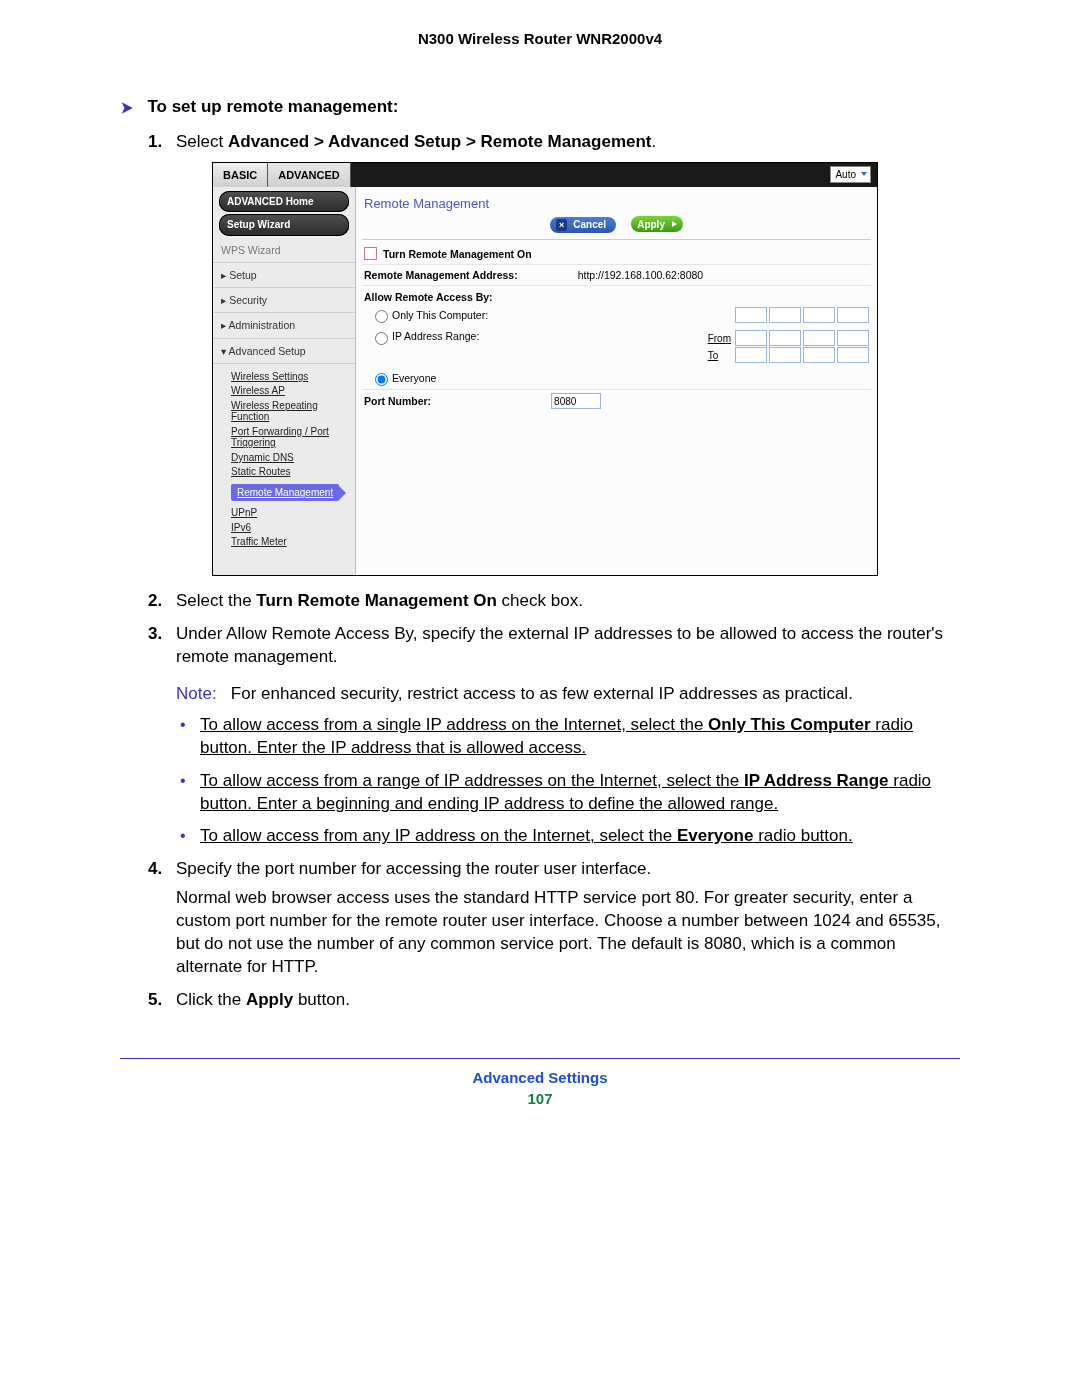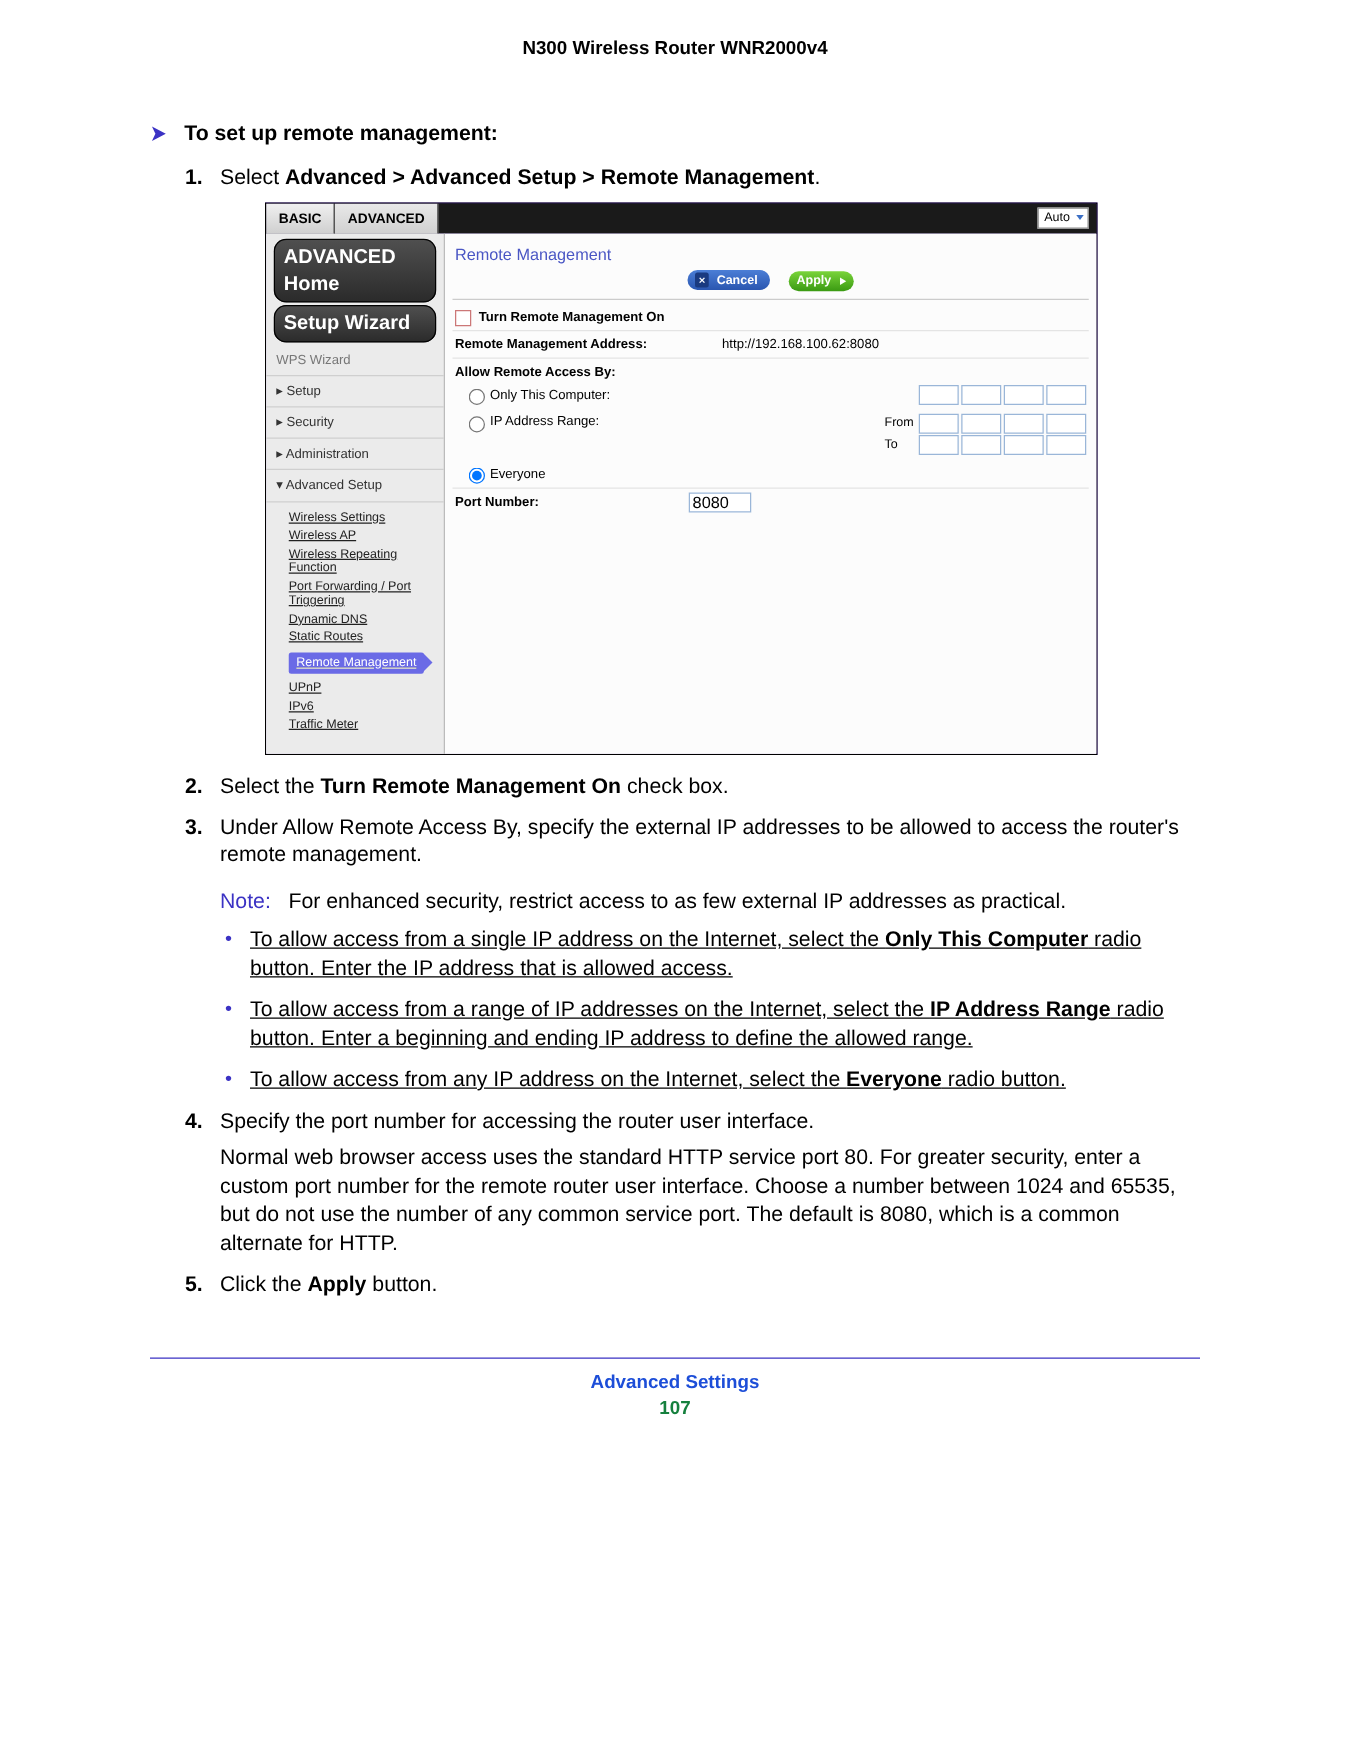--- a/index.html
+++ b/index.html
@@ -136,21 +136,21 @@
   .rs-sidebar {
     width: 142px;
     background: #ebebeb;
     border-right: 1px solid #bbb;
     padding: 2px 0 10px 0;
   }
   .pill {
     margin: 2px 6px;
     border-radius: 10px;
     padding: 4px 8px;
-    font-size: 16px;
+    font-size: 10px;
     font-weight: bold;
     color: #fff;
     background: linear-gradient(#505050,#2a2a2a);
     box-shadow: inset 0 0 0 1px #000;
   }
   .nav-item {
     padding: 5px 8px;
     font-size: 10.5px;
     border-bottom: 1px solid #cfcfcf;
     color: #333;
@@ -242,26 +242,26 @@
   }
   .rs-row.noborder { border-bottom: none; }
   .rs-row .label { font-weight: bold; }
   .rs-row .label.normal { font-weight: normal; }
   .chk {
     width: 11px;height:11px;border:1px solid #c77;background:#fff;margin-right:6px;display:inline-block;
   }
   .radio { margin-right:4px; }
   .ipboxes { display:flex; gap:2px; margin-left:auto;}
   .ipboxes input, .portbox input {
-    width: 26px;height:14px;border:1px solid #9ab6d8;font-size:13px;padding:0 2px;
+    width: 26px;height:14px;border:1px solid #9ab6d8;font-size:10px;padding:0 2px;
   }
   .portbox input { width:44px; }
   .rs-section { font-weight:bold;font-size:10.5px;padding:4px 2px 0 2px;}
   .fromto { margin-left:auto;text-align:right;font-size:10px;}
-  .fromto-row { display:flex;align-items:center;justify-content:flex-end;gap:4px;margin:1px 0;}
+  .fromto-row { display:flex;align-items:center;justify-content:flex-end;gap:4px;margin:1px 0;text-decoration:underline;}
 
   
   .doc-hr { border:none;border-top:1px solid #3b32c4;margin:46px 0 10px 0;}
   .doc-footer { text-align:center;font-family:"Segoe UI",Arial,sans-serif;}
   .doc-footer .sec { color:#1d4ed8;font-weight:bold;font-size:15px;}
   .doc-footer .pg { color:#15803d;font-weight:bold;font-size:15px;margin-top:4px;}
 </style>
 </head>
 <body>
 

